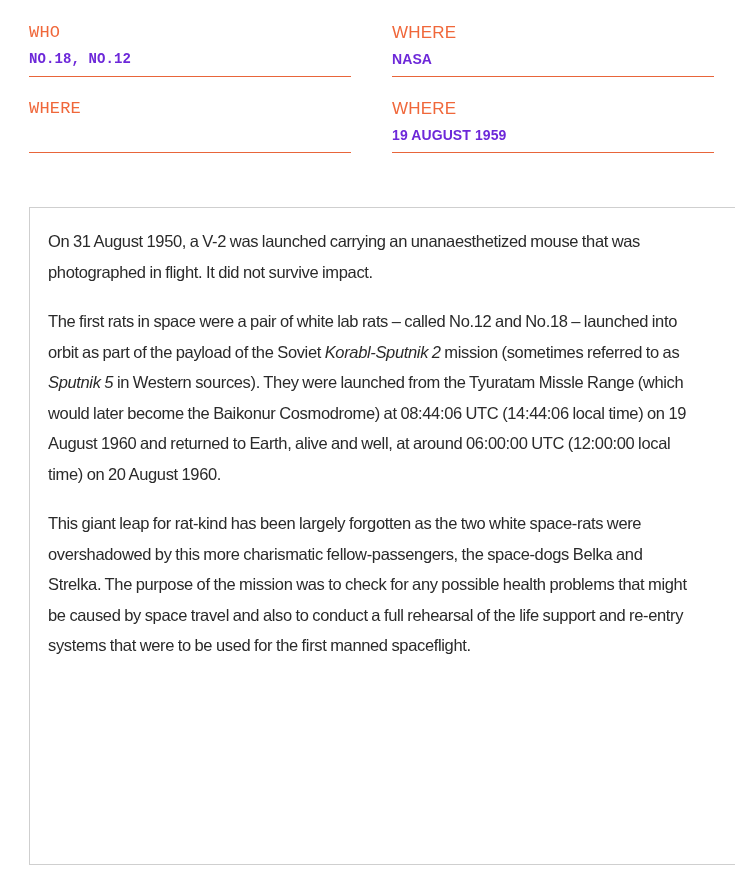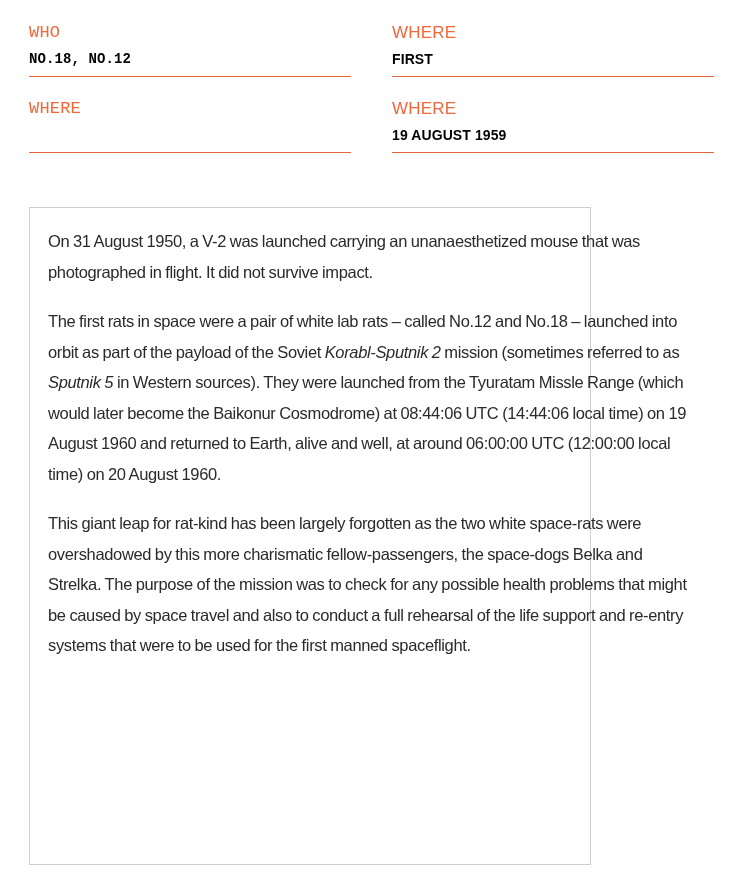--- a/index.html
+++ b/index.html
@@ -39,29 +39,29 @@
       color: #f0673a;
       letter-spacing: 0.2px;
       line-height: 20px;
     }
     .fact-value {
       position: absolute;
       left: 0;
       top: 30px;
       font-size: 14px;
       font-weight: bold;
-      color: #000000;
+      color: #6d28d9;
       line-height: 18px;
       letter-spacing: 0.1px;
     }
     .article {
       position: absolute;
       left: 29px;
       top: 207px;
-      width: 562px;
+      width: 707px;
       height: 658px;
       border: 1px solid #cfcfcf;
       box-sizing: border-box;
       padding-left: 8px;
     }
     .article-body {
       position: absolute;
       left: 18px;
       top: 18px;
       width: 645px;
@@ -80,21 +80,21 @@
 </head>
 <body>
 
 <div class="facts">
   <div class="fact col-1 row-1">
     <div class="fact-label">WHO</div>
     <div class="fact-value">NO.18, NO.12</div>
   </div>
   <div class="fact col-2 row-1">
     <div class="fact-label">WHERE</div>
-    <div class="fact-value">FIRST</div>
+    <div class="fact-value">NASA</div>
   </div>
   <div class="fact col-1 row-2">
     <div class="fact-label">WHERE</div>
   </div>
   <div class="fact col-2 row-2">
     <div class="fact-label">WHERE</div>
     <div class="fact-value">19 AUGUST 1959</div>
   </div>
 </div>
 

